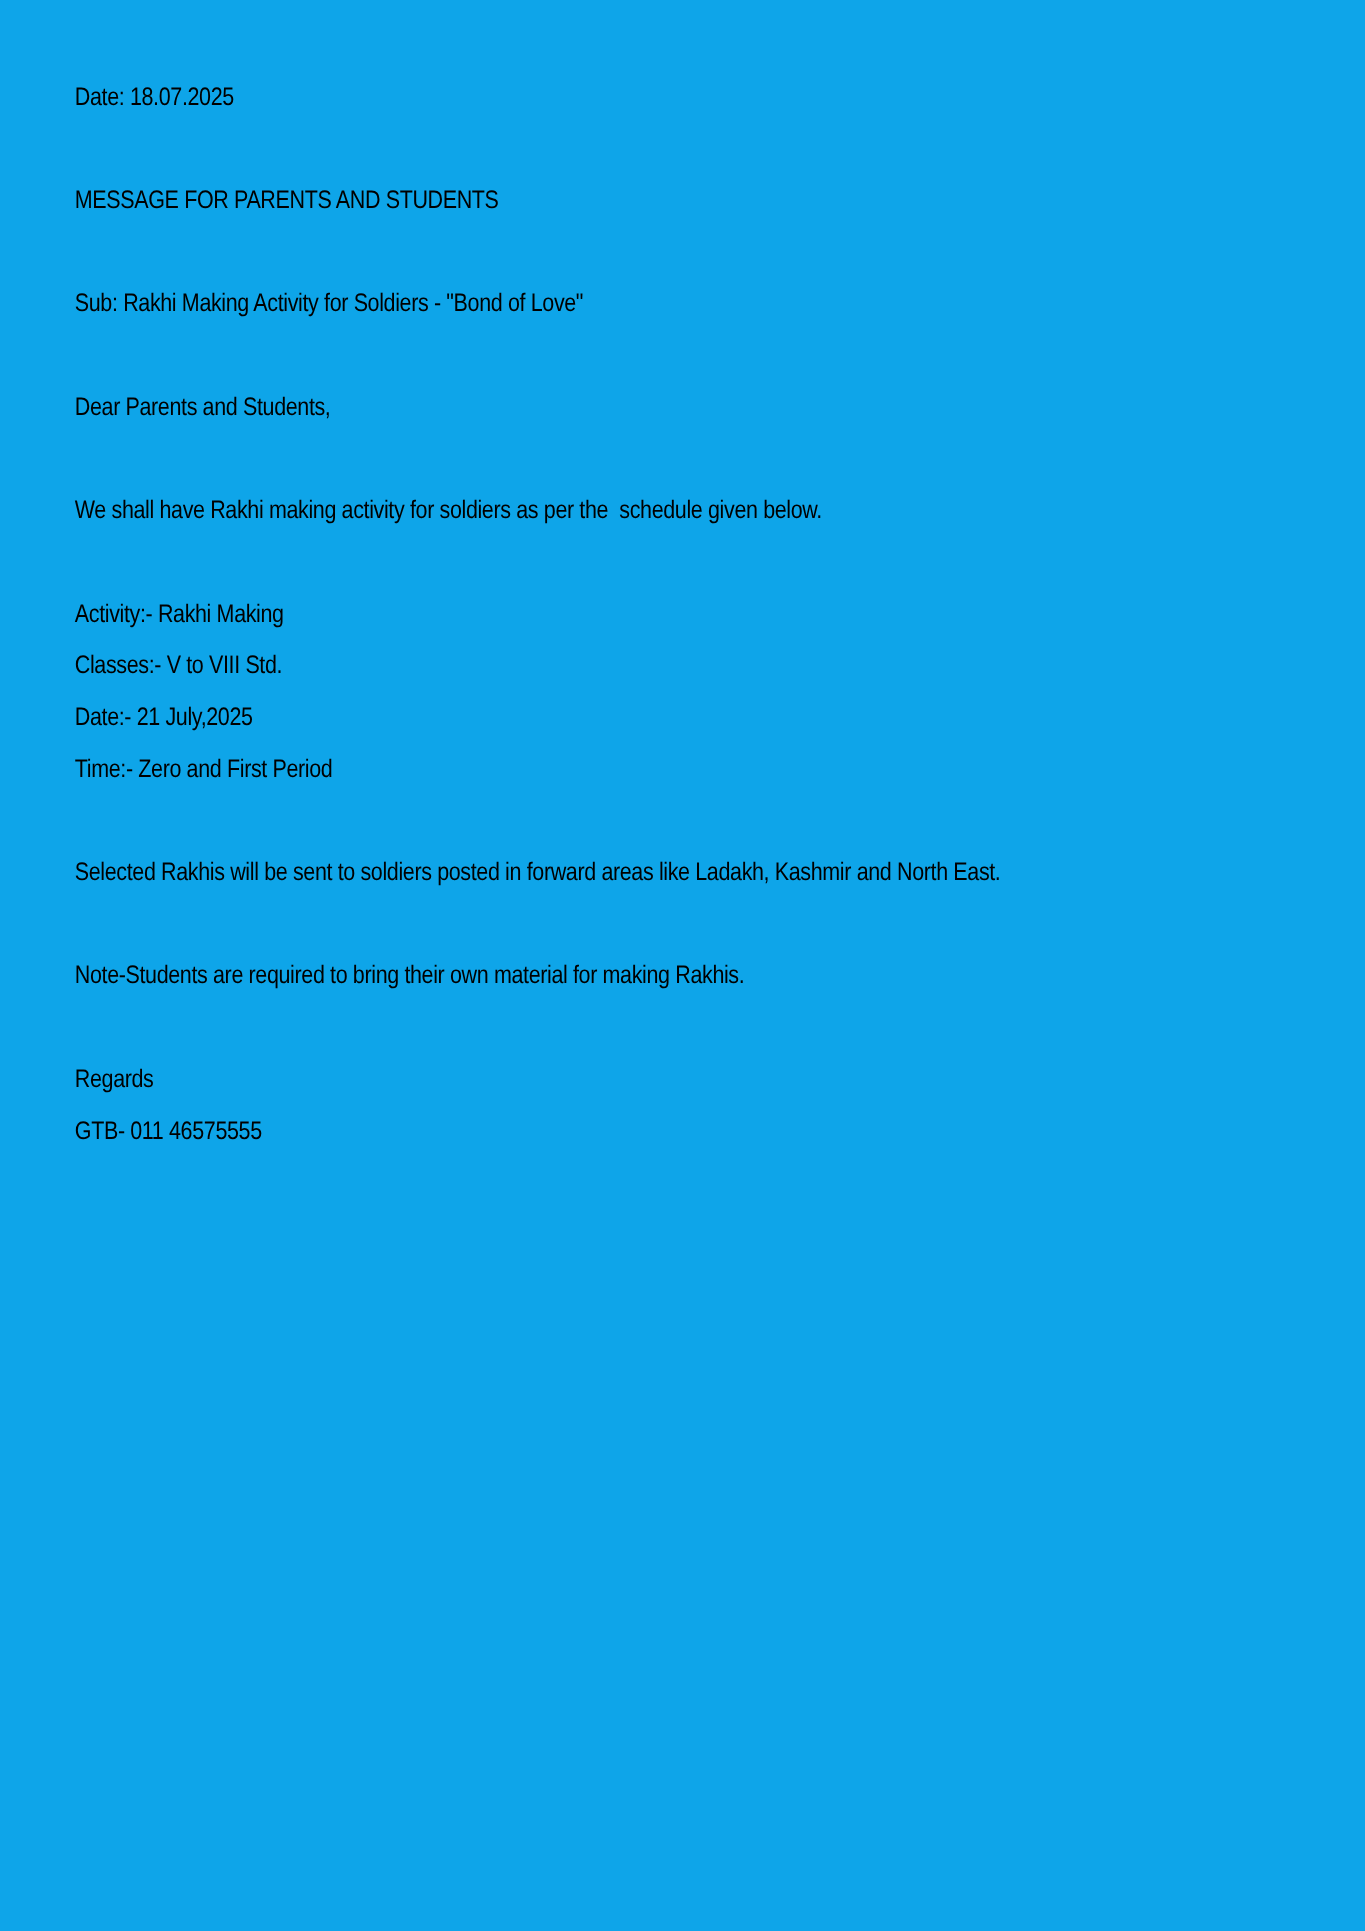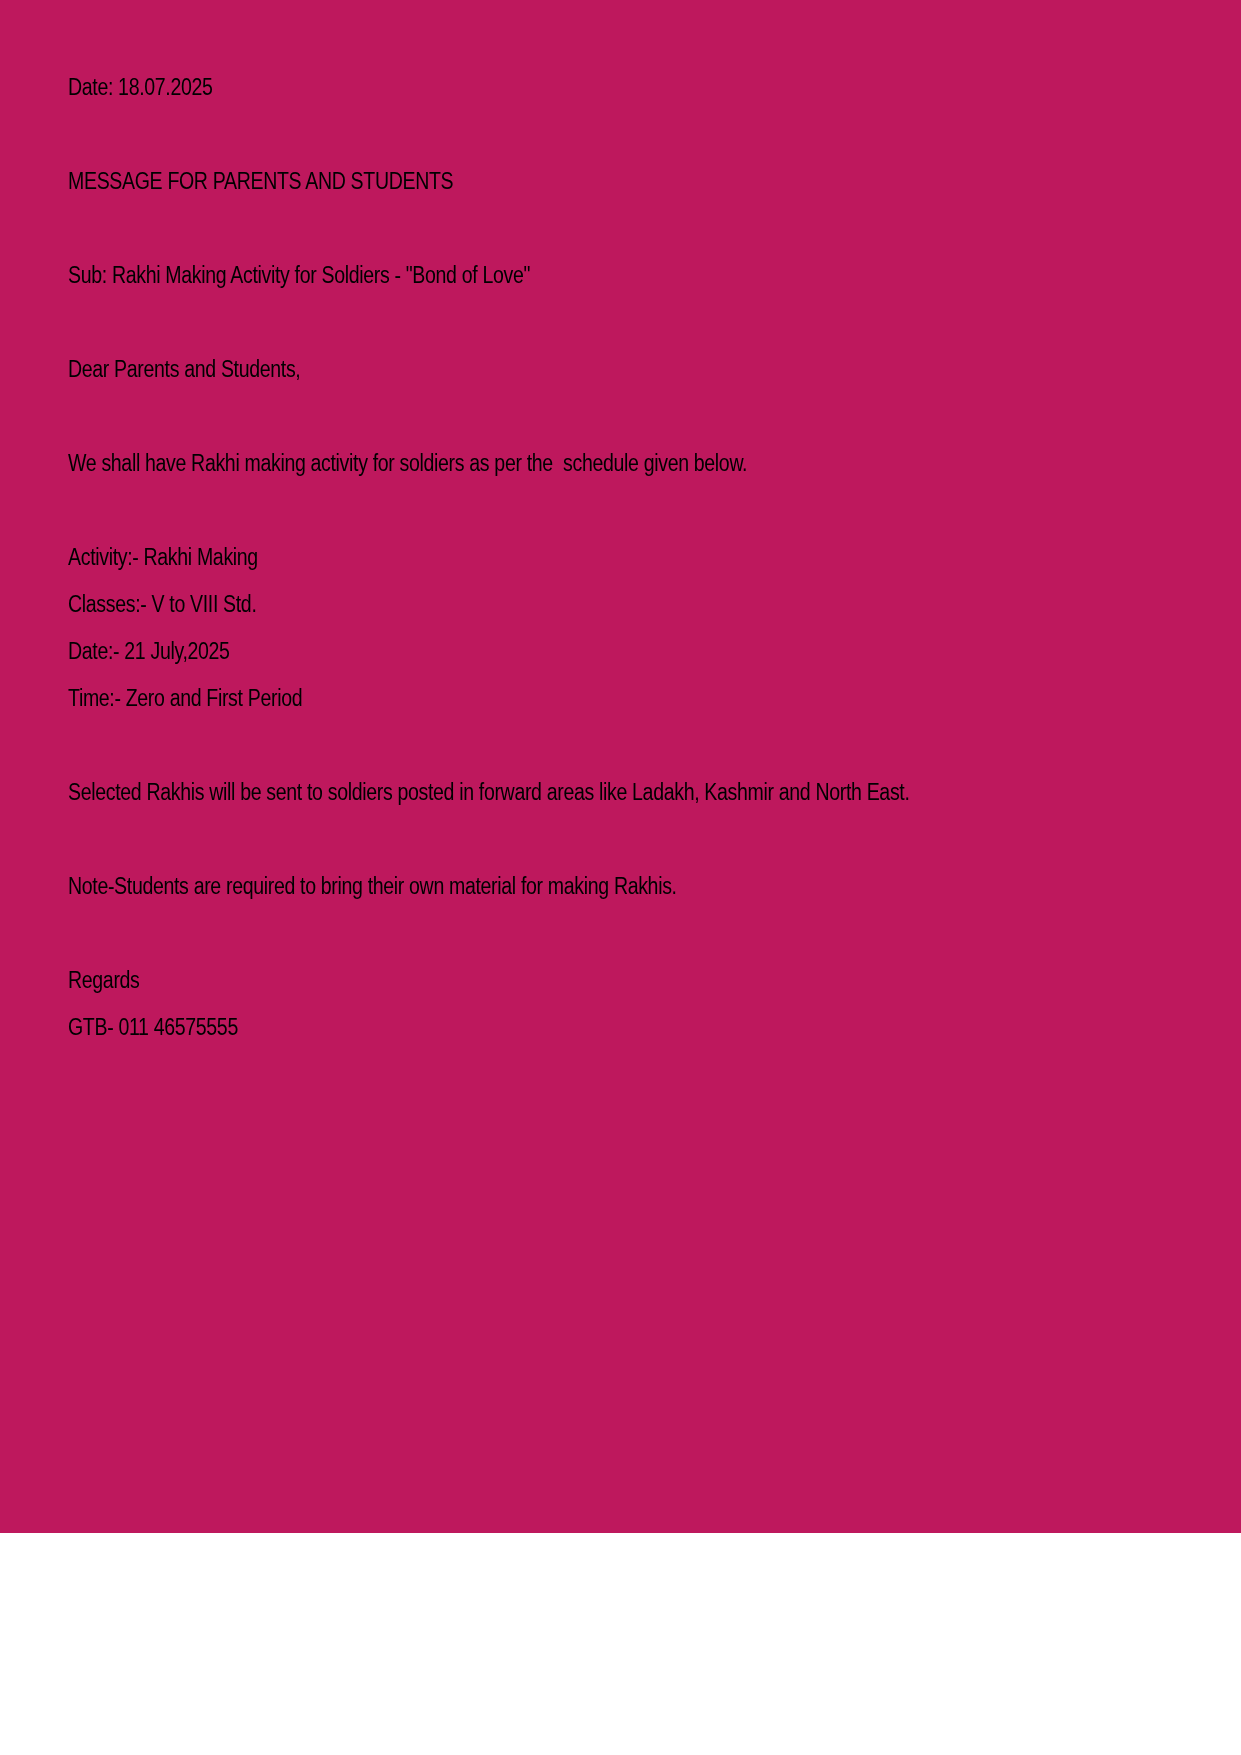--- a/index.html
+++ b/index.html
@@ -4,22 +4,22 @@
 <style>
   * { margin: 0; padding: 0; box-sizing: border-box; }
   html, body {
     width: 1241px;
     height: 1755px;
     background: #ffffff;
     overflow: hidden;
   }
   .page {
     width: 1241px;
-    height: 1533px;
-    background: #be185d;
+    height: 1755px;
+    background: #0ea5e9;
     padding: 64px 0 0 68px;
     overflow: hidden;
   }
   
   .doc {
     font-family: "Liberation Sans", sans-serif;
     font-size: 23px;
     letter-spacing: -0.4px;
     color: #000000;
     width: 1380px;

